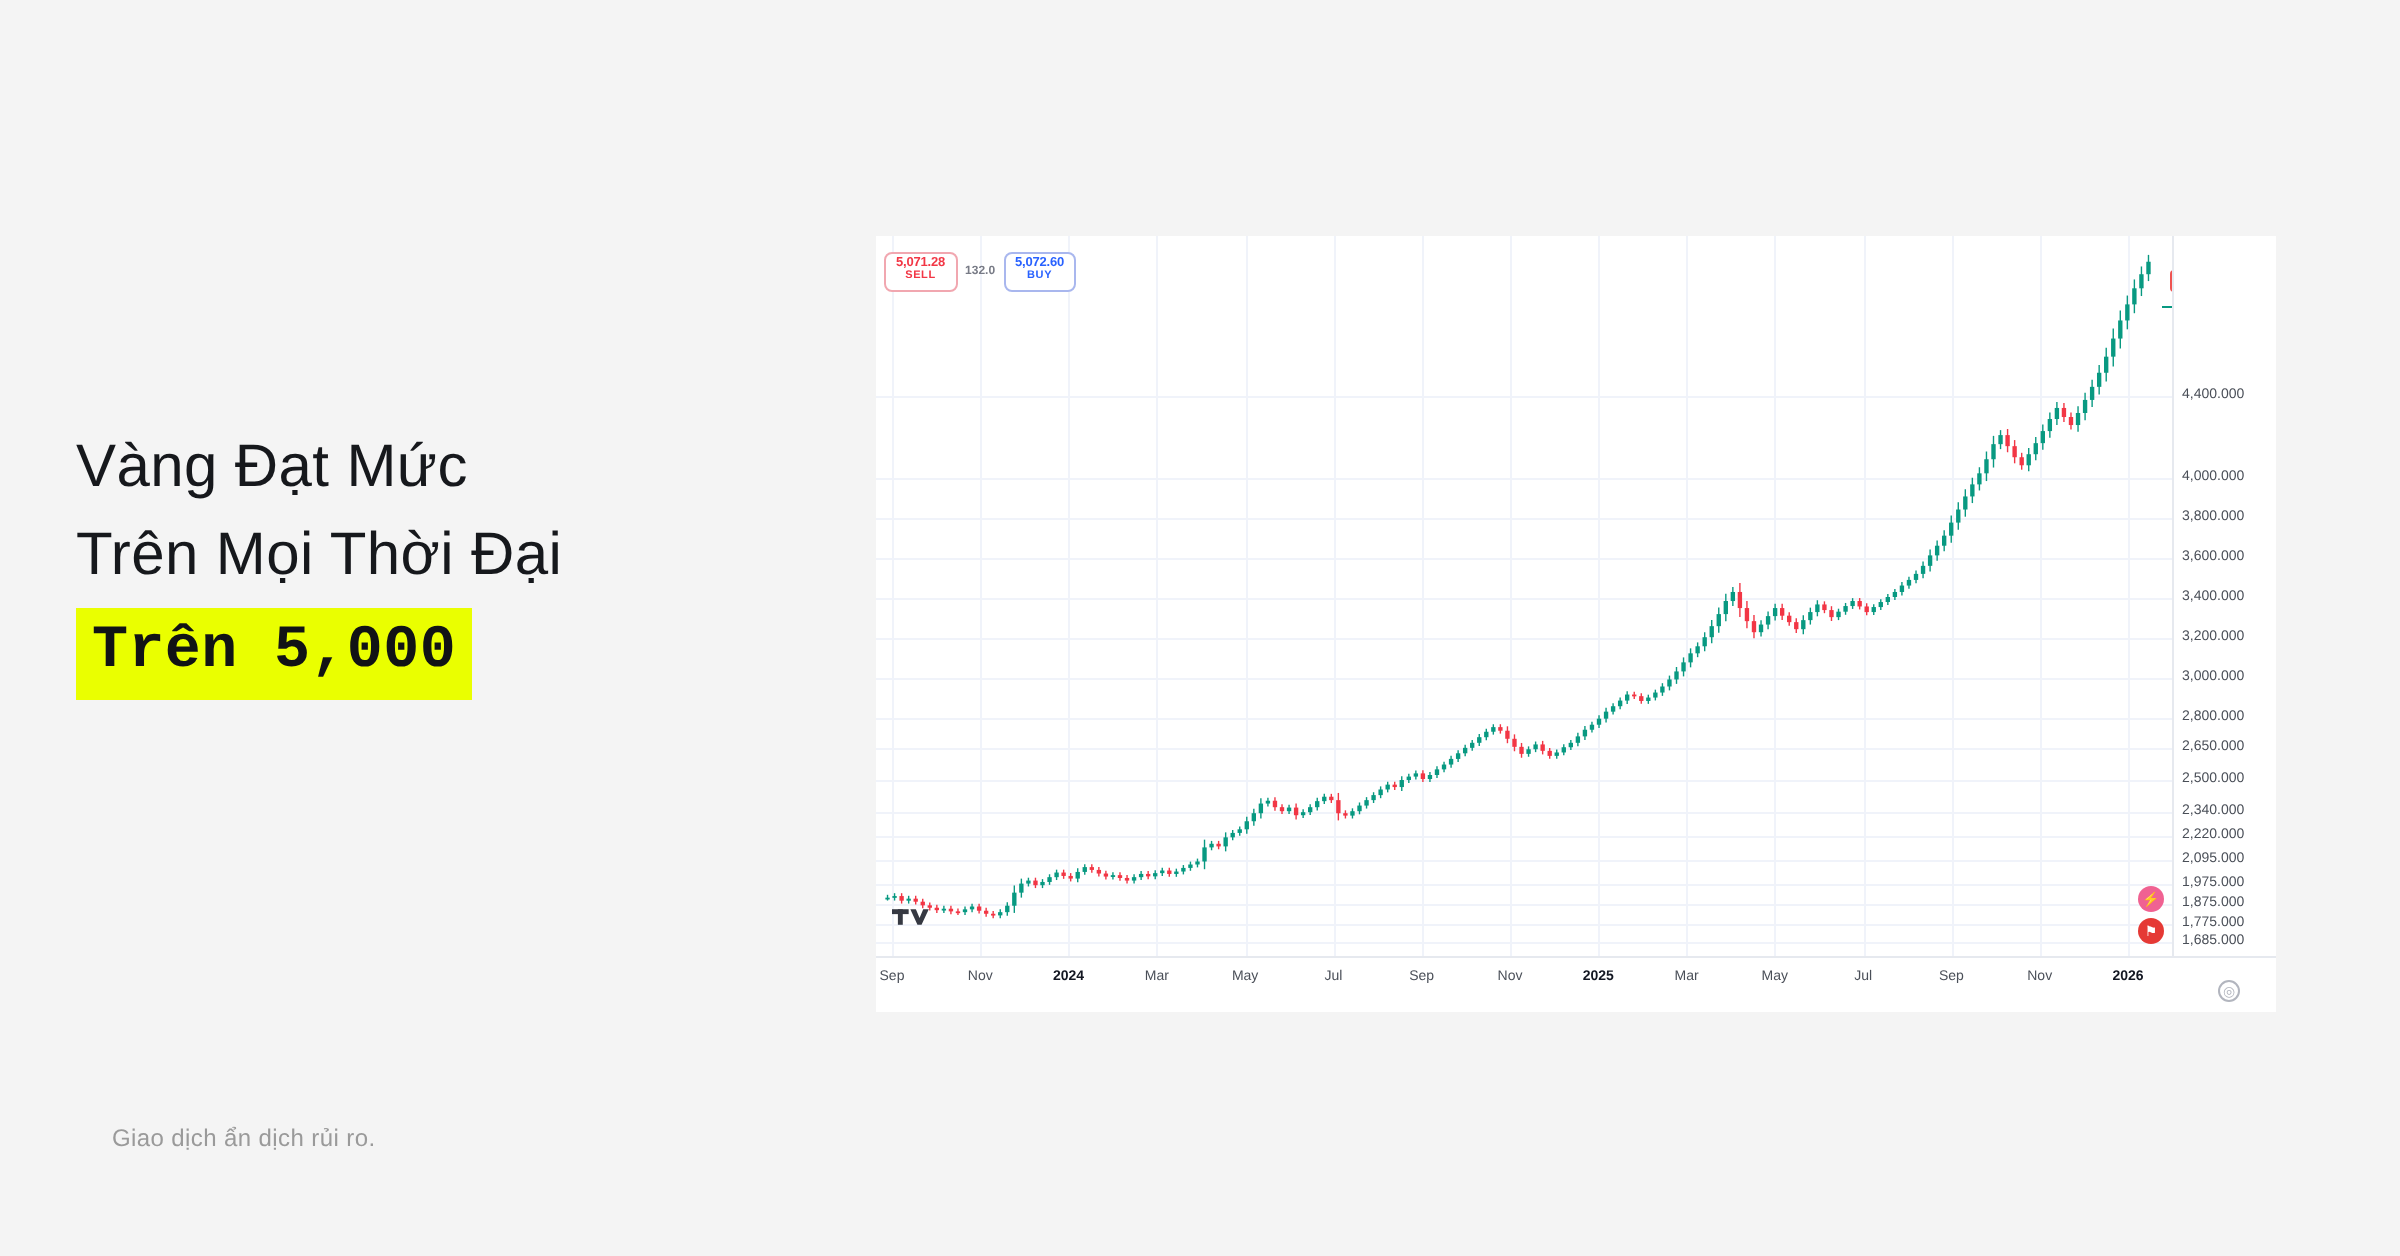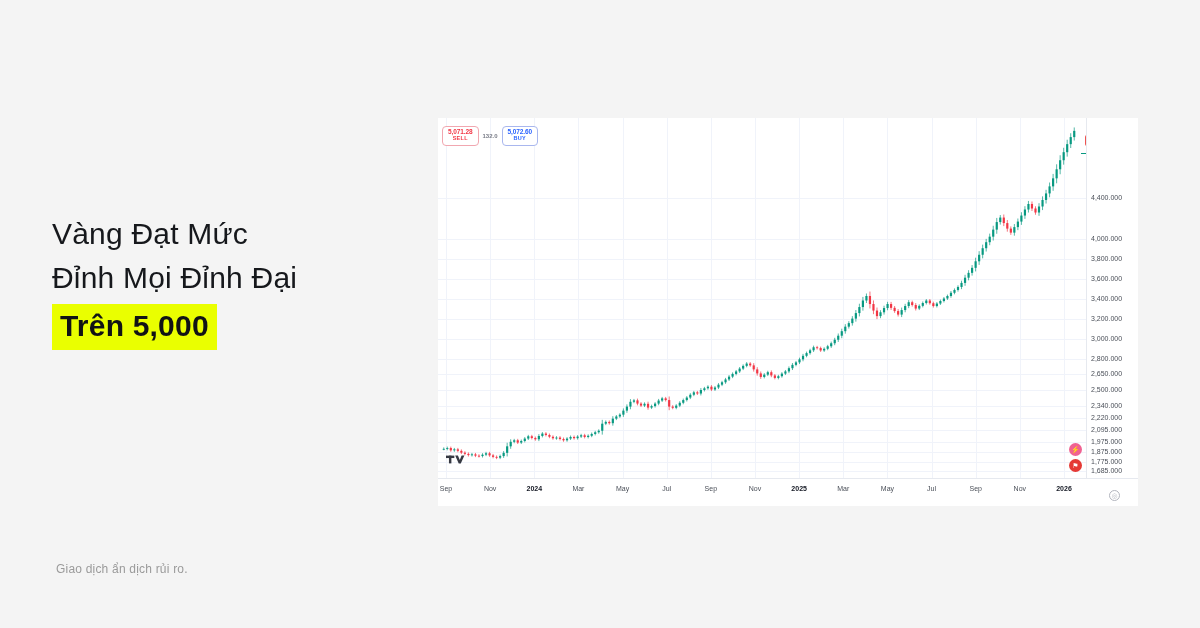--- a/index.html
+++ b/index.html
@@ -5,27 +5,27 @@
   * { box-sizing: border-box; margin: 0; padding: 0; }
   html, body {
     width: 1200px; height: 628px;
     background: #f4f4f4;
     font-family: "Liberation Sans", sans-serif;
     overflow: hidden;
   }
   .page { position: relative; width: 1200px; height: 628px; background: #f4f4f4; }
 
   
-  .copy { position: absolute; left: 52px; top: 212px; width: 360px; }
+  .copy { position: absolute; left: 38px; top: 212px; width: 360px; }
   .headline {
     font-size: 30px; line-height: 44px; color: #16181c;
     font-weight: 400; letter-spacing: 0.2px; white-space: nowrap;
   }
   .headline .l2 { display: block; }
-  .hl-wrap { display: block; margin-top: 4px; }
+  .hl-wrap { display: block; margin-top: 4px; font-family: Liberation Mono, monospace; }
   .highlight {
     display: inline-block;
     background: #eaff00;
     color: #111315;
     font-weight: 700;
     font-size: 30px; line-height: 36px;
     padding: 4px 8px 6px 8px;
     letter-spacing: 0.2px;
   }
   .disclaimer {
@@ -131,21 +131,21 @@
   }
 </style>
 </head>
 <body>
 
 <div class="page">
 
   <div class="copy">
     <div class="headline">
       <span class="l1">Vàng Đạt Mức</span>
-      <span class="l2">Đỉnh Mọi Đỉnh Đại</span>
+      <span class="l2">Trên Mọi Thời Đại</span>
       <span class="hl-wrap">
         <span class="highlight">Trên 5,000</span>
       </span>
     </div>
   </div>
 
   <div class="disclaimer">Giao dịch ẩn dịch rủi ro.</div>
 
   <div class="chart-panel">
 

